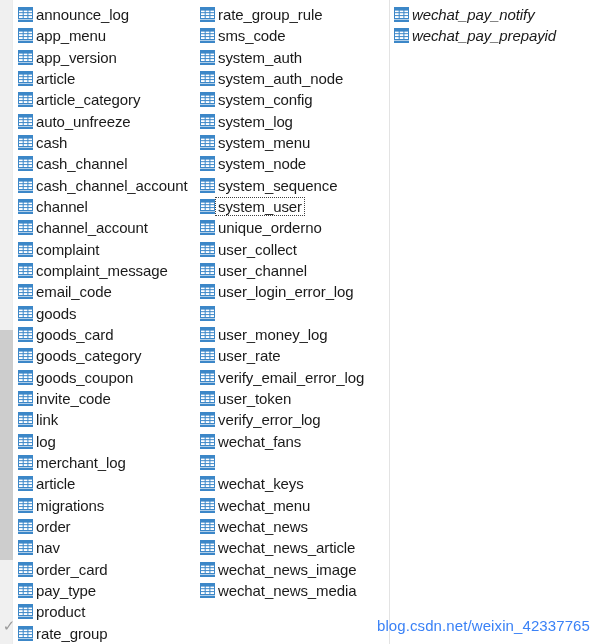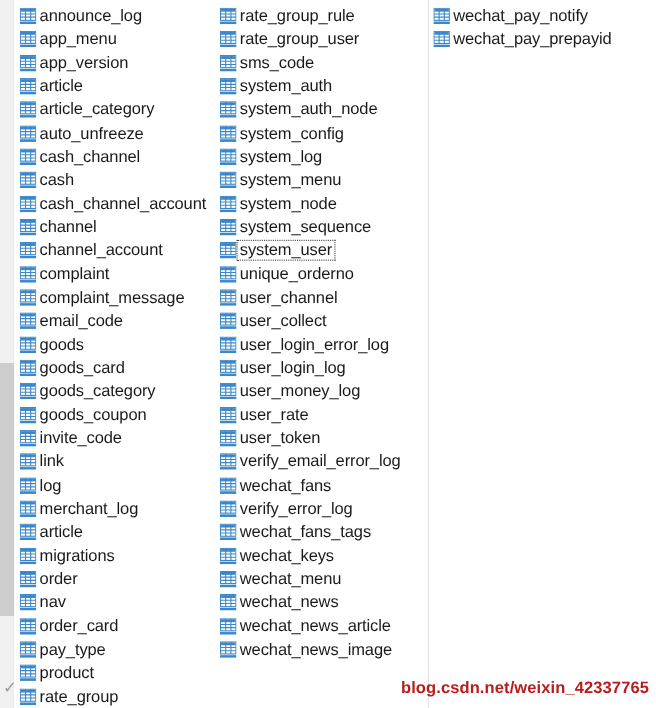--- a/index.html
+++ b/index.html
@@ -50,21 +50,21 @@
     width: 583px; height: 644px;
     background: #ffffff;
   }
   .col {
     position: absolute;
     top: 4px;
     height: 640px;
   }
   .col-1 { left: 2px;   width: 182px; }
   .col-2 { left: 184px; width: 193px; }
-  .col-3 { left: 378px; width: 205px; }
+  .col-3 { left: 378px; width: 205px; font-style: italic; }
 
   .col-divider {
     position: absolute;
     left: 376px; top: 0;
     width: 1px; height: 644px;
     background: #e3e3e3;
   }
 
   .item {
     display: flex;
@@ -215,35 +215,35 @@
             <svg class="tbl-icon" viewBox="0 0 15 15" xmlns="http://www.w3.org/2000/svg">
               <rect x="0.5" y="0.5" width="14" height="11" fill="#ffffff" stroke="#3c87c8" stroke-width="1"></rect>
               <rect x="1" y="1" width="13" height="2.6" fill="#3c87c8"></rect>
               <line x1="0.5" y1="5.7" x2="14.5" y2="5.7" stroke="#3c87c8" stroke-width="1"></line>
               <line x1="0.5" y1="8.6" x2="14.5" y2="8.6" stroke="#3c87c8" stroke-width="1"></line>
               <line x1="5.2" y1="0.5" x2="5.2" y2="11.5" stroke="#3c87c8" stroke-width="1"></line>
               <line x1="9.9" y1="0.5" x2="9.9" y2="11.5" stroke="#3c87c8" stroke-width="1"></line>
               <rect x="0" y="12.6" width="15" height="2.4" fill="#3c87c8"></rect>
             </svg>
           </span>
+          <span class="item-label">cash</span>
+        </div>
+        <div class="item">
+          <span style="display: flex;">
+            <svg class="tbl-icon" viewBox="0 0 15 15" xmlns="http://www.w3.org/2000/svg">
+              <rect x="0.5" y="0.5" width="14" height="11" fill="#ffffff" stroke="#3c87c8" stroke-width="1"></rect>
+              <rect x="1" y="1" width="13" height="2.6" fill="#3c87c8"></rect>
+              <line x1="0.5" y1="5.7" x2="14.5" y2="5.7" stroke="#3c87c8" stroke-width="1"></line>
+              <line x1="0.5" y1="8.6" x2="14.5" y2="8.6" stroke="#3c87c8" stroke-width="1"></line>
+              <line x1="5.2" y1="0.5" x2="5.2" y2="11.5" stroke="#3c87c8" stroke-width="1"></line>
+              <line x1="9.9" y1="0.5" x2="9.9" y2="11.5" stroke="#3c87c8" stroke-width="1"></line>
+              <rect x="0" y="12.6" width="15" height="2.4" fill="#3c87c8"></rect>
+            </svg>
+          </span>
           <span class="item-label">cash_channel</span>
-        </div>
-        <div class="item">
-          <span style="display: flex;">
-            <svg class="tbl-icon" viewBox="0 0 15 15" xmlns="http://www.w3.org/2000/svg">
-              <rect x="0.5" y="0.5" width="14" height="11" fill="#ffffff" stroke="#3c87c8" stroke-width="1"></rect>
-              <rect x="1" y="1" width="13" height="2.6" fill="#3c87c8"></rect>
-              <line x1="0.5" y1="5.7" x2="14.5" y2="5.7" stroke="#3c87c8" stroke-width="1"></line>
-              <line x1="0.5" y1="8.6" x2="14.5" y2="8.6" stroke="#3c87c8" stroke-width="1"></line>
-              <line x1="5.2" y1="0.5" x2="5.2" y2="11.5" stroke="#3c87c8" stroke-width="1"></line>
-              <line x1="9.9" y1="0.5" x2="9.9" y2="11.5" stroke="#3c87c8" stroke-width="1"></line>
-              <rect x="0" y="12.6" width="15" height="2.4" fill="#3c87c8"></rect>
-            </svg>
-          </span>
-          <span class="item-label">cash</span>
         </div>
         <div class="item">
           <span style="display: flex;">
             <svg class="tbl-icon" viewBox="0 0 15 15" xmlns="http://www.w3.org/2000/svg">
               <rect x="0.5" y="0.5" width="14" height="11" fill="#ffffff" stroke="#3c87c8" stroke-width="1"></rect>
               <rect x="1" y="1" width="13" height="2.6" fill="#3c87c8"></rect>
               <line x1="0.5" y1="5.7" x2="14.5" y2="5.7" stroke="#3c87c8" stroke-width="1"></line>
               <line x1="0.5" y1="8.6" x2="14.5" y2="8.6" stroke="#3c87c8" stroke-width="1"></line>
               <line x1="5.2" y1="0.5" x2="5.2" y2="11.5" stroke="#3c87c8" stroke-width="1"></line>
               <line x1="9.9" y1="0.5" x2="9.9" y2="11.5" stroke="#3c87c8" stroke-width="1"></line>
@@ -567,34 +567,20 @@
             <svg class="tbl-icon" viewBox="0 0 15 15" xmlns="http://www.w3.org/2000/svg">
               <rect x="0.5" y="0.5" width="14" height="11" fill="#ffffff" stroke="#3c87c8" stroke-width="1"></rect>
               <rect x="1" y="1" width="13" height="2.6" fill="#3c87c8"></rect>
               <line x1="0.5" y1="5.7" x2="14.5" y2="5.7" stroke="#3c87c8" stroke-width="1"></line>
               <line x1="0.5" y1="8.6" x2="14.5" y2="8.6" stroke="#3c87c8" stroke-width="1"></line>
               <line x1="5.2" y1="0.5" x2="5.2" y2="11.5" stroke="#3c87c8" stroke-width="1"></line>
               <line x1="9.9" y1="0.5" x2="9.9" y2="11.5" stroke="#3c87c8" stroke-width="1"></line>
               <rect x="0" y="12.6" width="15" height="2.4" fill="#3c87c8"></rect>
             </svg>
           </span>
-          <span class="item-label">rate_group_user</span>
-        </div>
-        <div class="item">
-          <span style="display: flex;">
-            <svg class="tbl-icon" viewBox="0 0 15 15" xmlns="http://www.w3.org/2000/svg">
-              <rect x="0.5" y="0.5" width="14" height="11" fill="#ffffff" stroke="#3c87c8" stroke-width="1"></rect>
-              <rect x="1" y="1" width="13" height="2.6" fill="#3c87c8"></rect>
-              <line x1="0.5" y1="5.7" x2="14.5" y2="5.7" stroke="#3c87c8" stroke-width="1"></line>
-              <line x1="0.5" y1="8.6" x2="14.5" y2="8.6" stroke="#3c87c8" stroke-width="1"></line>
-              <line x1="5.2" y1="0.5" x2="5.2" y2="11.5" stroke="#3c87c8" stroke-width="1"></line>
-              <line x1="9.9" y1="0.5" x2="9.9" y2="11.5" stroke="#3c87c8" stroke-width="1"></line>
-              <rect x="0" y="12.6" width="15" height="2.4" fill="#3c87c8"></rect>
-            </svg>
-          </span>
           <span class="item-label">sms_code</span>
         </div>
         <div class="item">
           <span style="display: flex;">
             <svg class="tbl-icon" viewBox="0 0 15 15" xmlns="http://www.w3.org/2000/svg">
               <rect x="0.5" y="0.5" width="14" height="11" fill="#ffffff" stroke="#3c87c8" stroke-width="1"></rect>
               <rect x="1" y="1" width="13" height="2.6" fill="#3c87c8"></rect>
               <line x1="0.5" y1="5.7" x2="14.5" y2="5.7" stroke="#3c87c8" stroke-width="1"></line>
               <line x1="0.5" y1="8.6" x2="14.5" y2="8.6" stroke="#3c87c8" stroke-width="1"></line>
               <line x1="5.2" y1="0.5" x2="5.2" y2="11.5" stroke="#3c87c8" stroke-width="1"></line>
@@ -721,63 +707,62 @@
             <svg class="tbl-icon" viewBox="0 0 15 15" xmlns="http://www.w3.org/2000/svg">
               <rect x="0.5" y="0.5" width="14" height="11" fill="#ffffff" stroke="#3c87c8" stroke-width="1"></rect>
               <rect x="1" y="1" width="13" height="2.6" fill="#3c87c8"></rect>
               <line x1="0.5" y1="5.7" x2="14.5" y2="5.7" stroke="#3c87c8" stroke-width="1"></line>
               <line x1="0.5" y1="8.6" x2="14.5" y2="8.6" stroke="#3c87c8" stroke-width="1"></line>
               <line x1="5.2" y1="0.5" x2="5.2" y2="11.5" stroke="#3c87c8" stroke-width="1"></line>
               <line x1="9.9" y1="0.5" x2="9.9" y2="11.5" stroke="#3c87c8" stroke-width="1"></line>
               <rect x="0" y="12.6" width="15" height="2.4" fill="#3c87c8"></rect>
             </svg>
           </span>
+          <span class="item-label">user_collect</span>
+        </div>
+        <div class="item">
+          <span style="display: flex;">
+            <svg class="tbl-icon" viewBox="0 0 15 15" xmlns="http://www.w3.org/2000/svg">
+              <rect x="0.5" y="0.5" width="14" height="11" fill="#ffffff" stroke="#3c87c8" stroke-width="1"></rect>
+              <rect x="1" y="1" width="13" height="2.6" fill="#3c87c8"></rect>
+              <line x1="0.5" y1="5.7" x2="14.5" y2="5.7" stroke="#3c87c8" stroke-width="1"></line>
+              <line x1="0.5" y1="8.6" x2="14.5" y2="8.6" stroke="#3c87c8" stroke-width="1"></line>
+              <line x1="5.2" y1="0.5" x2="5.2" y2="11.5" stroke="#3c87c8" stroke-width="1"></line>
+              <line x1="9.9" y1="0.5" x2="9.9" y2="11.5" stroke="#3c87c8" stroke-width="1"></line>
+              <rect x="0" y="12.6" width="15" height="2.4" fill="#3c87c8"></rect>
+            </svg>
+          </span>
           <span class="item-label">user_channel</span>
         </div>
         <div class="item">
           <span style="display: flex;">
             <svg class="tbl-icon" viewBox="0 0 15 15" xmlns="http://www.w3.org/2000/svg">
               <rect x="0.5" y="0.5" width="14" height="11" fill="#ffffff" stroke="#3c87c8" stroke-width="1"></rect>
               <rect x="1" y="1" width="13" height="2.6" fill="#3c87c8"></rect>
               <line x1="0.5" y1="5.7" x2="14.5" y2="5.7" stroke="#3c87c8" stroke-width="1"></line>
               <line x1="0.5" y1="8.6" x2="14.5" y2="8.6" stroke="#3c87c8" stroke-width="1"></line>
               <line x1="5.2" y1="0.5" x2="5.2" y2="11.5" stroke="#3c87c8" stroke-width="1"></line>
               <line x1="9.9" y1="0.5" x2="9.9" y2="11.5" stroke="#3c87c8" stroke-width="1"></line>
               <rect x="0" y="12.6" width="15" height="2.4" fill="#3c87c8"></rect>
             </svg>
           </span>
-          <span class="item-label">user_collect</span>
-        </div>
-        <div class="item">
-          <span style="display: flex;">
-            <svg class="tbl-icon" viewBox="0 0 15 15" xmlns="http://www.w3.org/2000/svg">
-              <rect x="0.5" y="0.5" width="14" height="11" fill="#ffffff" stroke="#3c87c8" stroke-width="1"></rect>
-              <rect x="1" y="1" width="13" height="2.6" fill="#3c87c8"></rect>
-              <line x1="0.5" y1="5.7" x2="14.5" y2="5.7" stroke="#3c87c8" stroke-width="1"></line>
-              <line x1="0.5" y1="8.6" x2="14.5" y2="8.6" stroke="#3c87c8" stroke-width="1"></line>
-              <line x1="5.2" y1="0.5" x2="5.2" y2="11.5" stroke="#3c87c8" stroke-width="1"></line>
-              <line x1="9.9" y1="0.5" x2="9.9" y2="11.5" stroke="#3c87c8" stroke-width="1"></line>
-              <rect x="0" y="12.6" width="15" height="2.4" fill="#3c87c8"></rect>
-            </svg>
-          </span>
           <span class="item-label">user_login_error_log</span>
         </div>
         <div class="item">
           <span style="display: flex;">
             <svg class="tbl-icon" viewBox="0 0 15 15" xmlns="http://www.w3.org/2000/svg">
               <rect x="0.5" y="0.5" width="14" height="11" fill="#ffffff" stroke="#3c87c8" stroke-width="1"></rect>
               <rect x="1" y="1" width="13" height="2.6" fill="#3c87c8"></rect>
               <line x1="0.5" y1="5.7" x2="14.5" y2="5.7" stroke="#3c87c8" stroke-width="1"></line>
               <line x1="0.5" y1="8.6" x2="14.5" y2="8.6" stroke="#3c87c8" stroke-width="1"></line>
               <line x1="5.2" y1="0.5" x2="5.2" y2="11.5" stroke="#3c87c8" stroke-width="1"></line>
               <line x1="9.9" y1="0.5" x2="9.9" y2="11.5" stroke="#3c87c8" stroke-width="1"></line>
               <rect x="0" y="12.6" width="15" height="2.4" fill="#3c87c8"></rect>
             </svg>
           </span>
-          <span class="item-label">user_login_log</span>
         </div>
         <div class="item">
           <span style="display: flex;">
             <svg class="tbl-icon" viewBox="0 0 15 15" xmlns="http://www.w3.org/2000/svg">
               <rect x="0.5" y="0.5" width="14" height="11" fill="#ffffff" stroke="#3c87c8" stroke-width="1"></rect>
               <rect x="1" y="1" width="13" height="2.6" fill="#3c87c8"></rect>
               <line x1="0.5" y1="5.7" x2="14.5" y2="5.7" stroke="#3c87c8" stroke-width="1"></line>
               <line x1="0.5" y1="8.6" x2="14.5" y2="8.6" stroke="#3c87c8" stroke-width="1"></line>
               <line x1="5.2" y1="0.5" x2="5.2" y2="11.5" stroke="#3c87c8" stroke-width="1"></line>
               <line x1="9.9" y1="0.5" x2="9.9" y2="11.5" stroke="#3c87c8" stroke-width="1"></line>
@@ -805,35 +790,49 @@
             <svg class="tbl-icon" viewBox="0 0 15 15" xmlns="http://www.w3.org/2000/svg">
               <rect x="0.5" y="0.5" width="14" height="11" fill="#ffffff" stroke="#3c87c8" stroke-width="1"></rect>
               <rect x="1" y="1" width="13" height="2.6" fill="#3c87c8"></rect>
               <line x1="0.5" y1="5.7" x2="14.5" y2="5.7" stroke="#3c87c8" stroke-width="1"></line>
               <line x1="0.5" y1="8.6" x2="14.5" y2="8.6" stroke="#3c87c8" stroke-width="1"></line>
               <line x1="5.2" y1="0.5" x2="5.2" y2="11.5" stroke="#3c87c8" stroke-width="1"></line>
               <line x1="9.9" y1="0.5" x2="9.9" y2="11.5" stroke="#3c87c8" stroke-width="1"></line>
               <rect x="0" y="12.6" width="15" height="2.4" fill="#3c87c8"></rect>
             </svg>
           </span>
+          <span class="item-label">verify_email_error_log</span>
+        </div>
+        <div class="item">
+          <span style="display: flex;">
+            <svg class="tbl-icon" viewBox="0 0 15 15" xmlns="http://www.w3.org/2000/svg">
+              <rect x="0.5" y="0.5" width="14" height="11" fill="#ffffff" stroke="#3c87c8" stroke-width="1"></rect>
+              <rect x="1" y="1" width="13" height="2.6" fill="#3c87c8"></rect>
+              <line x1="0.5" y1="5.7" x2="14.5" y2="5.7" stroke="#3c87c8" stroke-width="1"></line>
+              <line x1="0.5" y1="8.6" x2="14.5" y2="8.6" stroke="#3c87c8" stroke-width="1"></line>
+              <line x1="5.2" y1="0.5" x2="5.2" y2="11.5" stroke="#3c87c8" stroke-width="1"></line>
+              <line x1="9.9" y1="0.5" x2="9.9" y2="11.5" stroke="#3c87c8" stroke-width="1"></line>
+              <rect x="0" y="12.6" width="15" height="2.4" fill="#3c87c8"></rect>
+            </svg>
+          </span>
           <span class="item-label">user_token</span>
         </div>
         <div class="item">
           <span style="display: flex;">
             <svg class="tbl-icon" viewBox="0 0 15 15" xmlns="http://www.w3.org/2000/svg">
               <rect x="0.5" y="0.5" width="14" height="11" fill="#ffffff" stroke="#3c87c8" stroke-width="1"></rect>
               <rect x="1" y="1" width="13" height="2.6" fill="#3c87c8"></rect>
               <line x1="0.5" y1="5.7" x2="14.5" y2="5.7" stroke="#3c87c8" stroke-width="1"></line>
               <line x1="0.5" y1="8.6" x2="14.5" y2="8.6" stroke="#3c87c8" stroke-width="1"></line>
               <line x1="5.2" y1="0.5" x2="5.2" y2="11.5" stroke="#3c87c8" stroke-width="1"></line>
               <line x1="9.9" y1="0.5" x2="9.9" y2="11.5" stroke="#3c87c8" stroke-width="1"></line>
               <rect x="0" y="12.6" width="15" height="2.4" fill="#3c87c8"></rect>
             </svg>
           </span>
-          <span class="item-label">verify_email_error_log</span>
+          <span class="item-label">verify_error_log</span>
         </div>
         <div class="item">
           <span style="display: flex;">
             <svg class="tbl-icon" viewBox="0 0 15 15" xmlns="http://www.w3.org/2000/svg">
               <rect x="0.5" y="0.5" width="14" height="11" fill="#ffffff" stroke="#3c87c8" stroke-width="1"></rect>
               <rect x="1" y="1" width="13" height="2.6" fill="#3c87c8"></rect>
               <line x1="0.5" y1="5.7" x2="14.5" y2="5.7" stroke="#3c87c8" stroke-width="1"></line>
               <line x1="0.5" y1="8.6" x2="14.5" y2="8.6" stroke="#3c87c8" stroke-width="1"></line>
               <line x1="5.2" y1="0.5" x2="5.2" y2="11.5" stroke="#3c87c8" stroke-width="1"></line>
               <line x1="9.9" y1="0.5" x2="9.9" y2="11.5" stroke="#3c87c8" stroke-width="1"></line>
@@ -847,35 +846,20 @@
             <svg class="tbl-icon" viewBox="0 0 15 15" xmlns="http://www.w3.org/2000/svg">
               <rect x="0.5" y="0.5" width="14" height="11" fill="#ffffff" stroke="#3c87c8" stroke-width="1"></rect>
               <rect x="1" y="1" width="13" height="2.6" fill="#3c87c8"></rect>
               <line x1="0.5" y1="5.7" x2="14.5" y2="5.7" stroke="#3c87c8" stroke-width="1"></line>
               <line x1="0.5" y1="8.6" x2="14.5" y2="8.6" stroke="#3c87c8" stroke-width="1"></line>
               <line x1="5.2" y1="0.5" x2="5.2" y2="11.5" stroke="#3c87c8" stroke-width="1"></line>
               <line x1="9.9" y1="0.5" x2="9.9" y2="11.5" stroke="#3c87c8" stroke-width="1"></line>
               <rect x="0" y="12.6" width="15" height="2.4" fill="#3c87c8"></rect>
             </svg>
           </span>
-          <span class="item-label">verify_error_log</span>
-        </div>
-        <div class="item">
-          <span style="display: flex;">
-            <svg class="tbl-icon" viewBox="0 0 15 15" xmlns="http://www.w3.org/2000/svg">
-              <rect x="0.5" y="0.5" width="14" height="11" fill="#ffffff" stroke="#3c87c8" stroke-width="1"></rect>
-              <rect x="1" y="1" width="13" height="2.6" fill="#3c87c8"></rect>
-              <line x1="0.5" y1="5.7" x2="14.5" y2="5.7" stroke="#3c87c8" stroke-width="1"></line>
-              <line x1="0.5" y1="8.6" x2="14.5" y2="8.6" stroke="#3c87c8" stroke-width="1"></line>
-              <line x1="5.2" y1="0.5" x2="5.2" y2="11.5" stroke="#3c87c8" stroke-width="1"></line>
-              <line x1="9.9" y1="0.5" x2="9.9" y2="11.5" stroke="#3c87c8" stroke-width="1"></line>
-              <rect x="0" y="12.6" width="15" height="2.4" fill="#3c87c8"></rect>
-            </svg>
-          </span>
-          <span class="item-label">wechat_fans_tags</span>
         </div>
         <div class="item">
           <span style="display: flex;">
             <svg class="tbl-icon" viewBox="0 0 15 15" xmlns="http://www.w3.org/2000/svg">
               <rect x="0.5" y="0.5" width="14" height="11" fill="#ffffff" stroke="#3c87c8" stroke-width="1"></rect>
               <rect x="1" y="1" width="13" height="2.6" fill="#3c87c8"></rect>
               <line x1="0.5" y1="5.7" x2="14.5" y2="5.7" stroke="#3c87c8" stroke-width="1"></line>
               <line x1="0.5" y1="8.6" x2="14.5" y2="8.6" stroke="#3c87c8" stroke-width="1"></line>
               <line x1="5.2" y1="0.5" x2="5.2" y2="11.5" stroke="#3c87c8" stroke-width="1"></line>
               <line x1="9.9" y1="0.5" x2="9.9" y2="11.5" stroke="#3c87c8" stroke-width="1"></line>
@@ -932,20 +916,34 @@
               <rect x="0.5" y="0.5" width="14" height="11" fill="#ffffff" stroke="#3c87c8" stroke-width="1"></rect>
               <rect x="1" y="1" width="13" height="2.6" fill="#3c87c8"></rect>
               <line x1="0.5" y1="5.7" x2="14.5" y2="5.7" stroke="#3c87c8" stroke-width="1"></line>
               <line x1="0.5" y1="8.6" x2="14.5" y2="8.6" stroke="#3c87c8" stroke-width="1"></line>
               <line x1="5.2" y1="0.5" x2="5.2" y2="11.5" stroke="#3c87c8" stroke-width="1"></line>
               <line x1="9.9" y1="0.5" x2="9.9" y2="11.5" stroke="#3c87c8" stroke-width="1"></line>
               <rect x="0" y="12.6" width="15" height="2.4" fill="#3c87c8"></rect>
             </svg>
           </span>
           <span class="item-label">wechat_news_image</span>
+        </div>
+        <div class="item">
+          <span style="display: flex;">
+            <svg class="tbl-icon" viewBox="0 0 15 15" xmlns="http://www.w3.org/2000/svg">
+              <rect x="0.5" y="0.5" width="14" height="11" fill="#ffffff" stroke="#3c87c8" stroke-width="1"></rect>
+              <rect x="1" y="1" width="13" height="2.6" fill="#3c87c8"></rect>
+              <line x1="0.5" y1="5.7" x2="14.5" y2="5.7" stroke="#3c87c8" stroke-width="1"></line>
+              <line x1="0.5" y1="8.6" x2="14.5" y2="8.6" stroke="#3c87c8" stroke-width="1"></line>
+              <line x1="5.2" y1="0.5" x2="5.2" y2="11.5" stroke="#3c87c8" stroke-width="1"></line>
+              <line x1="9.9" y1="0.5" x2="9.9" y2="11.5" stroke="#3c87c8" stroke-width="1"></line>
+              <rect x="0" y="12.6" width="15" height="2.4" fill="#3c87c8"></rect>
+            </svg>
+          </span>
+          <span class="item-label">wechat_news_media</span>
         </div>
       </div>
     <div class="col col-3">
         <div class="item">
           <span style="display: flex;">
             <svg class="tbl-icon" viewBox="0 0 15 15" xmlns="http://www.w3.org/2000/svg">
               <rect x="0.5" y="0.5" width="14" height="11" fill="#ffffff" stroke="#3c87c8" stroke-width="1"></rect>
               <rect x="1" y="1" width="13" height="2.6" fill="#3c87c8"></rect>
               <line x1="0.5" y1="5.7" x2="14.5" y2="5.7" stroke="#3c87c8" stroke-width="1"></line>
               <line x1="0.5" y1="8.6" x2="14.5" y2="8.6" stroke="#3c87c8" stroke-width="1"></line>
@@ -966,14 +964,14 @@
               <line x1="5.2" y1="0.5" x2="5.2" y2="11.5" stroke="#3c87c8" stroke-width="1"></line>
               <line x1="9.9" y1="0.5" x2="9.9" y2="11.5" stroke="#3c87c8" stroke-width="1"></line>
               <rect x="0" y="12.6" width="15" height="2.4" fill="#3c87c8"></rect>
             </svg>
           </span>
           <span class="item-label">wechat_pay_prepayid</span>
         </div>
       </div>
   </div>
 
-  <div class="watermark" style="color: #b91c1c; font-weight: bold;">blog.csdn.net/weixin_42337765</div>
+  <div class="watermark" style="color: #3b82f6;">blog.csdn.net/weixin_42337765</div>
 </div>
 
 </body></html>

